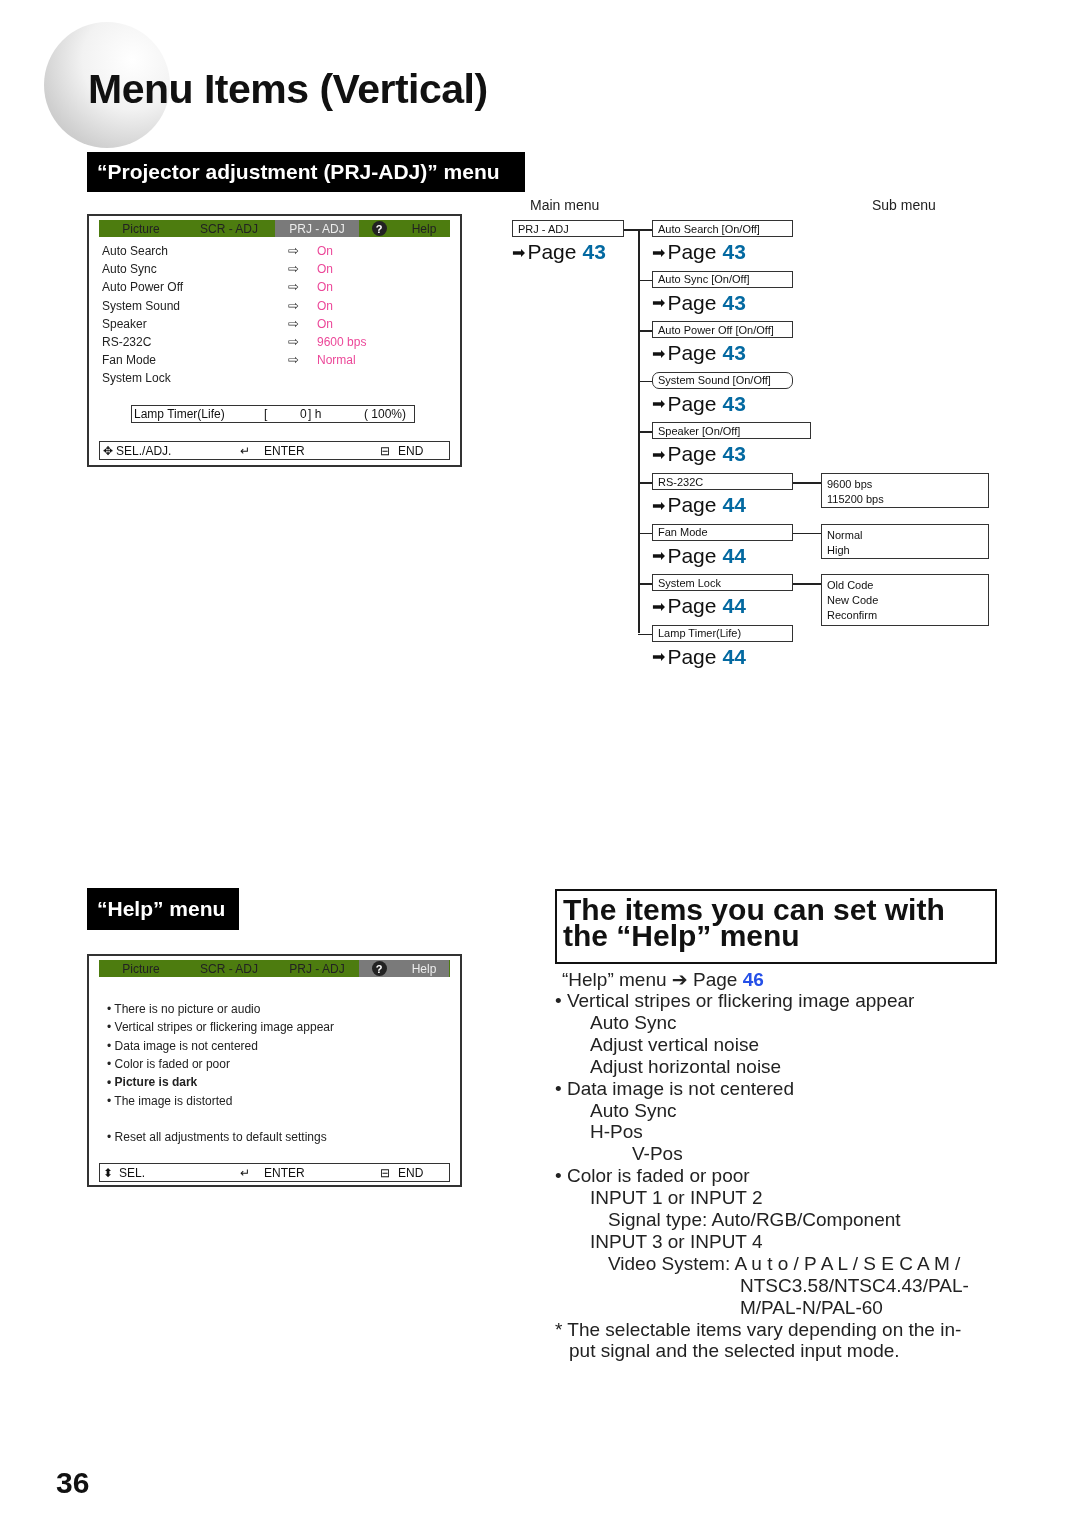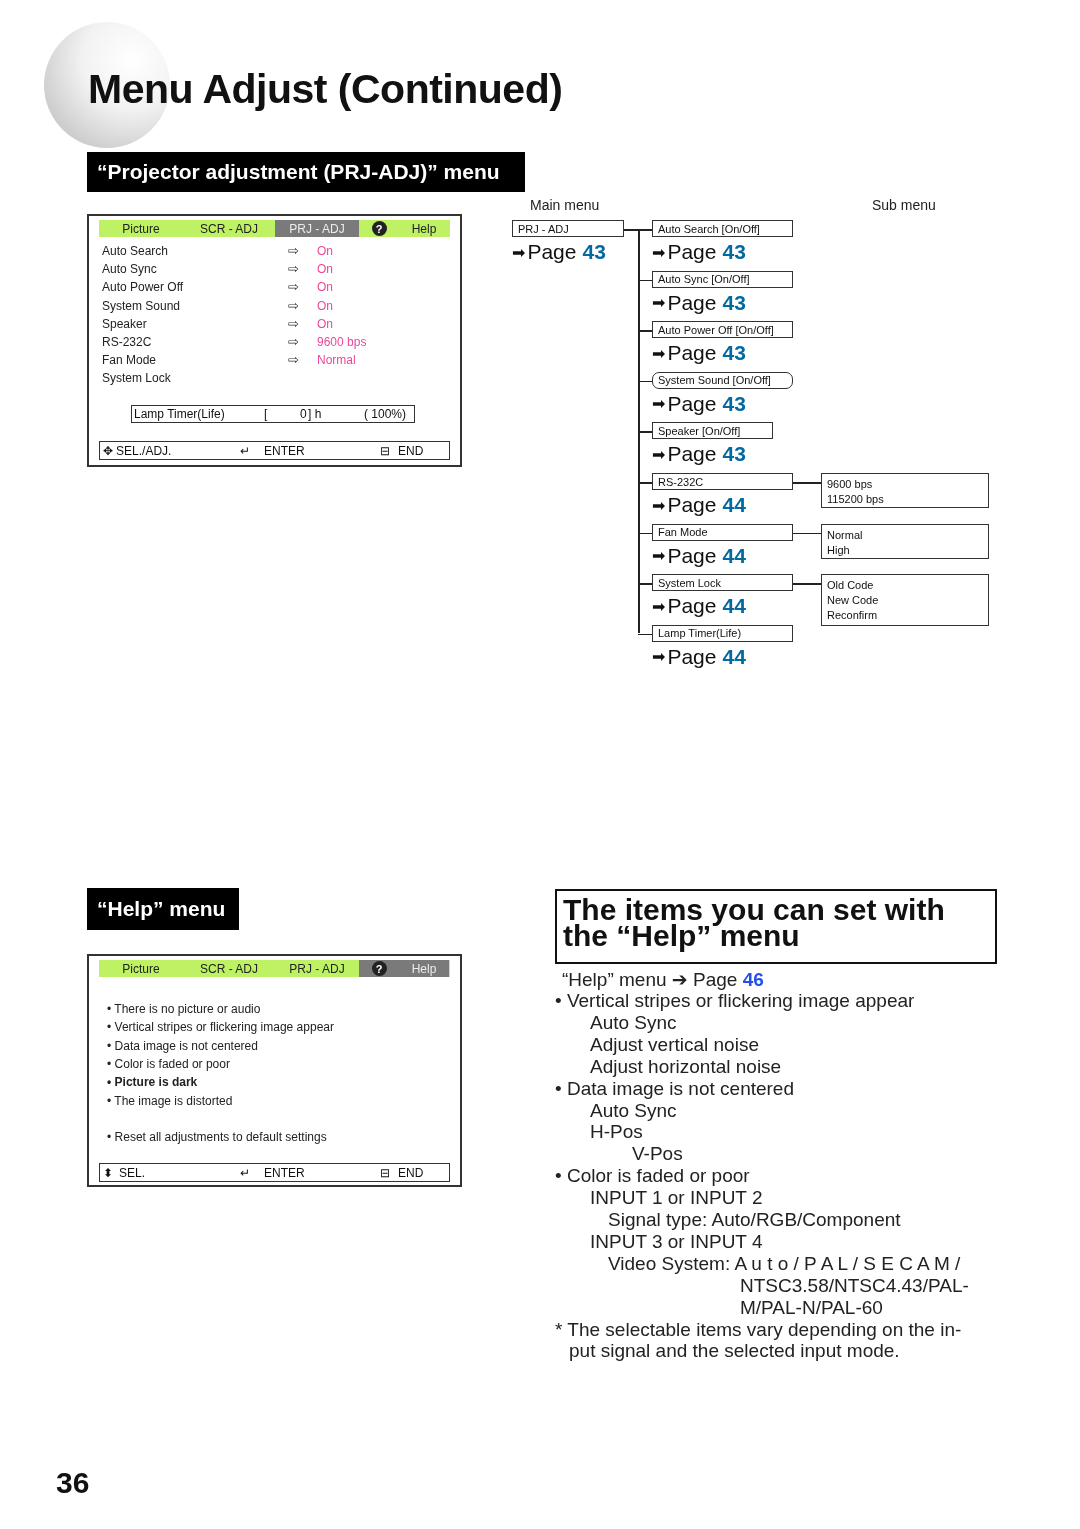--- a/index.html
+++ b/index.html
@@ -4,21 +4,21 @@
 <style>
   html,body{margin:0;padding:0;background:#fff;}
   body{width:1080px;height:1529px;position:relative;overflow:hidden;font-family:"Liberation Sans",sans-serif;color:#111;}
   
   .title-circle{position:absolute;left:44px;top:22px;width:126px;height:126px;border-radius:50%;
     background:radial-gradient(circle at 70% 30%, #ffffff 0%, #f2f2f2 40%, #cfcfcf 75%, #bdbdbd 100%);}
   .page-title{position:absolute;left:88px;top:66px;font-size:41px;font-weight:bold;letter-spacing:-0.5px;color:#111;}
   .black-heading{position:absolute;background:#000;color:#fff;font-weight:bold;font-size:21px;padding:0 10px;display:flex;align-items:center;}
   
   .osd{position:absolute;border:2px solid #333;background:#fff;}
-  .osd-tabs{position:absolute;left:10px;right:10px;top:4px;height:17px;background:#bef264;display:flex;font-size:12px;}
+  .osd-tabs{position:absolute;left:10px;right:10px;top:4px;height:17px;background:#4d7c0f;display:flex;font-size:12px;}
   .osd-tab{display:flex;align-items:center;justify-content:center;color:#222;}
   .osd-tab.active{background:#7a7a7a;color:#ececec;}
   .help-q{display:inline-flex;width:15px;height:15px;border-radius:50%;background:#222;color:#fff;font-size:11px;font-weight:bold;align-items:center;justify-content:center;}
   .osd-tab.active .help-q{background:#222;}
   .osd-row{position:absolute;left:13px;font-size:12px;color:#222;height:18px;display:flex;align-items:center;}
   .osd-arrow{position:absolute;font-size:13px;color:#333;}
   .osd-val{position:absolute;font-size:12px;color:#ec4899;}
   .osd-footer{position:absolute;left:10px;right:10px;height:17px;border:1.5px solid #333;display:flex;align-items:center;font-size:12px;}
   .lamp-box{position:absolute;border:1.5px solid #333;height:16px;display:flex;align-items:center;font-size:12px;}
   
@@ -32,21 +32,21 @@
   
   .items-heading{position:absolute;left:555px;top:889px;width:432px;height:65px;border:2.5px solid #111;box-sizing:content-box;font-size:30px;font-weight:bold;line-height:26px;padding:6px 0 0 6px;}
   .help-line{position:absolute;font-size:19px;color:#222;white-space:nowrap;}
   .help-bullet{position:absolute;font-size:12px;color:#222;}
   .page-number{position:absolute;left:56px;top:1466px;font-size:30px;font-weight:bold;}
 </style>
 </head>
 <body>
 
 <div class="title-circle"></div>
-<div class="page-title">Menu Adjust (Continued)</div>
+<div class="page-title">Menu Items (Vertical)</div>
 
 <div class="black-heading" style="left:87px;top:152px;height:40px;width:418px;">“Projector adjustment (PRJ-ADJ)” menu</div>
 
 <div class="osd" style="left:87px;top:214px;width:371px;height:249px;">
   <div class="osd-tabs">
     <div class="osd-tab" style="width:84px;">Picture</div>
     <div class="osd-tab" style="width:92px;">SCR - ADJ</div>
     <div class="osd-tab active" style="width:84px;">PRJ - ADJ</div>
     <div class="osd-tab" style="width:40px;">
         <span class="help-q">?</span>
@@ -143,21 +143,21 @@
       <span class="page-num">43</span>
     </div>
     <div class="line" style="left: 638px; top: 380.8px; width: 15px; height: 1.5px;"></div>
     <div class="tree-box" style="left: 652px; top: 371.8px; width: 141px; border-radius: 7px;">System Sound [On/Off]</div>
     <div class="page-ref" style="left: 652px; top: 391.8px;">
       <span class="arrow">➡</span>
       <span>Page</span>
       <span class="page-num">43</span>
     </div>
     <div class="line" style="left: 638px; top: 431.4px; width: 15px; height: 1.5px;"></div>
-    <div class="tree-box" style="left: 652px; top: 422.4px; width: 121px;">Speaker [On/Off]</div>
+    <div class="tree-box" style="left: 652px; top: 422.4px; width: 159px;">Speaker [On/Off]</div>
     <div class="page-ref" style="left: 652px; top: 442.4px;">
       <span class="arrow">➡</span>
       <span>Page</span>
       <span class="page-num">43</span>
     </div>
     <div class="line" style="left: 638px; top: 482px; width: 15px; height: 1.5px;"></div>
     <div class="tree-box" style="left: 652px; top: 473px; width: 141px;">RS-232C</div>
     <div class="page-ref" style="left: 652px; top: 493px;">
       <span class="arrow">➡</span>
       <span>Page</span>

